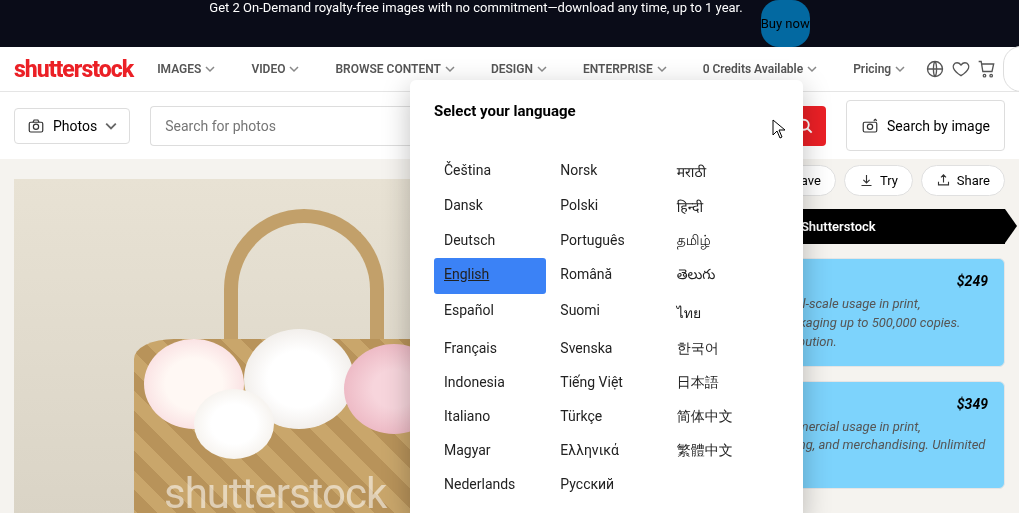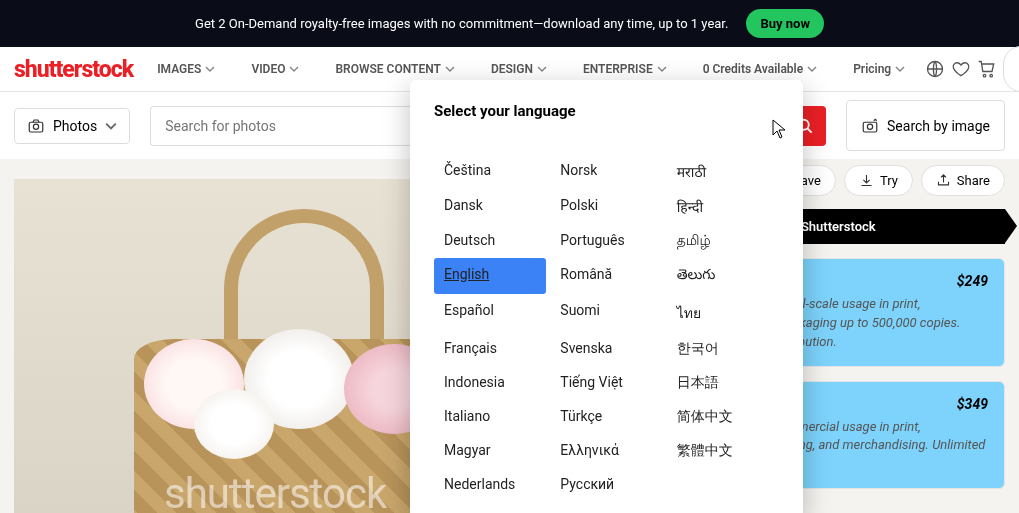--- a/index.html
+++ b/index.html
@@ -1,19 +1,19 @@
 <!DOCTYPE html>
 <html><head>
 <meta charset="utf-8">
 <style>
   * { box-sizing: border-box; margin: 0; padding: 0; font-family: -apple-system, BlinkMacSystemFont, "Segoe UI", Roboto, Arial, sans-serif; }
   body { width: 1019px; height: 513px; overflow: hidden; background: #fff; position: relative; }
 
-  .promo-bar { background: #0a0c18; color: #fff; height: 47px; display: flex; align-items: center; justify-content: center; gap: 18px; font-size: 13px; }
-  .promo-btn { background: #22c55e; color: #000; border: none; border-radius: 18px; padding: 7px 14px; font-weight: 700; font-size: 13px; cursor: pointer; }
+  .promo-bar { background: #0a0c18; color: #fff; height: 47px; display: flex; justify-content: center; gap: 18px; font-size: 13px; }
+  .promo-btn { background: #0369a1; color: #000; border: none; border-radius: 18px; padding: 7px 0; font-weight: 400; font-size: 13px; cursor: pointer; }
 
   .main-nav { height: 45px; display: flex; align-items: center; padding: 0 14px; border-bottom: 1px solid #e5e5e5; gap: 6px; }
   .logo { color: #eb2026; font-weight: 800; font-size: 23px; letter-spacing: -1px; margin-right: 10px; }
   .nav-items { display: flex; gap: 20px; }
   .nav-item { display: flex; align-items: center; color: #555; font-size: 12px; font-weight: 600; padding: 6px 8px; cursor: pointer; white-space: nowrap; }
   .chev { margin-left: 4px; }
   .spacer { flex: 1; }
   .icon-btn { width: 34px; height: 34px; display: flex; align-items: center; justify-content: center; color: #555; cursor: pointer; }
   .auth-btn { border: 1px solid #ddd; background: #fff; border-radius: 18px; padding: 7px 15px; font-size: 13px; font-weight: 600; color: #333; cursor: pointer; }
   .auth-btn.signup { background: #e5e5e5; border-color: #e5e5e5; }

